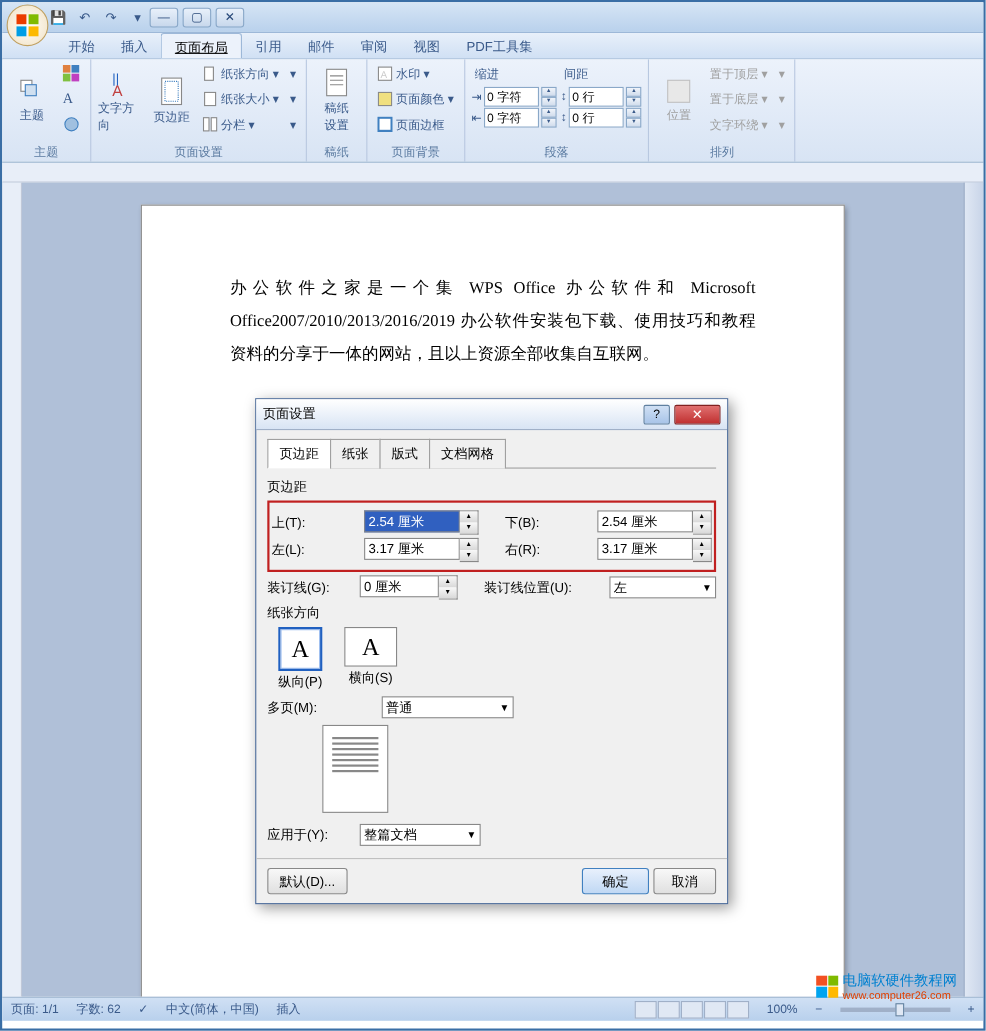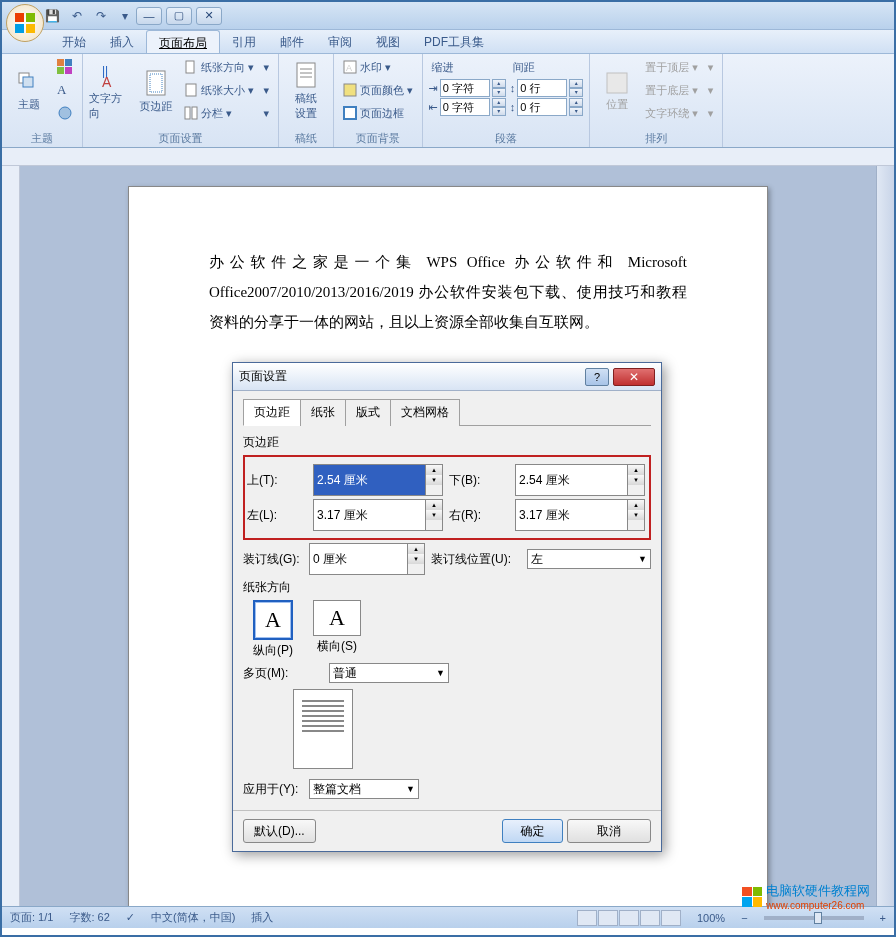--- a/index.html
+++ b/index.html
@@ -50,24 +50,24 @@
 .dlg-title { height: 28px; background: linear-gradient(#fff,#d8e4f4); display: flex; align-items: center; padding: 0 6px; font-size: 12px; border-bottom: 1px solid #a0b0c8; }
 .dlg-title .spacer { flex: 1; }
 .dlg-help { width: 24px; height: 18px; background: linear-gradient(#d0e0f4,#a8c4e8); border: 1px solid #6080a0; border-radius: 2px; display: flex; align-items: center; justify-content: center; font-size: 11px; margin-right: 4px; }
 .dlg-close { width: 42px; height: 18px; background: linear-gradient(#e07070,#c03030); border: 1px solid #802020; border-radius: 2px; color: #fff; display: flex; align-items: center; justify-content: center; font-size: 12px; }
 .dlg-body { padding: 8px 10px; font-size: 12px; }
 .dlg-tabs { display: flex; border-bottom: 1px solid #a0a0a0; margin-bottom: 8px; }
 .dlg-tab { padding: 4px 10px; background: #f0f0f0; border: 1px solid #a0a0a0; border-bottom: none; margin-right: -1px; margin-bottom: -1px; font-size: 12px; }
 .dlg-tab.active { background: #fff; border-bottom: 1px solid #fff; }
 .section-label { font-size: 12px; margin: 4px 0; }
 .margin-grid { border: 2px solid #c02020; padding: 4px 2px; }
-.row { display: flex; align-items: center; margin: 3px 0; gap: 6px; }
+.row { display: flex; align-items: center; margin: 3px 0; gap: 24px; }
 .row label { width: 60px; font-size: 12px; }
 .num-input { display: flex; flex: 1; max-width: 130px; }
-.num-input input { flex: 1; width: 60px; height: 32px; border: 1px solid #888; padding: 0 3px; font-size: 12px; }
+.num-input input { flex: 1; width: 60px; height: 20px; border: 1px solid #888; padding: 0 3px; font-size: 12px; }
 .num-input.hl input { background: #3060c0; color: #fff; }
 .num-input .spinners { display: flex; flex-direction: column; border: 1px solid #888; border-left: none; }
 .num-input .spinners span { width: 16px; height: 10px; background: linear-gradient(#f8f8f8,#d8d8d8); font-size: 7px; text-align: center; line-height: 9px; }
 .combo { flex: 1; max-width: 130px; height: 20px; border: 1px solid #888; background: #fff; font-size: 12px; padding: 0 3px; display: flex; align-items: center; justify-content: space-between; }
 .combo span.arrow { font-size: 9px; }
 .orient-row { display: flex; gap: 20px; margin: 4px 0 4px 10px; }
 .orient-opt { display: flex; flex-direction: column; align-items: center; gap: 2px; font-size: 12px; }
 .orient-box { width: 40px; height: 40px; border: 1px solid #888; background: #fff; display: flex; align-items: center; justify-content: center; font-size: 22px; font-family: serif; }
 .orient-opt.sel .orient-box { border: 2px solid #2060c0; box-shadow: 0 0 0 1px #a0c0f0 inset; }
 .preview-box { width: 60px; height: 80px; border: 1px solid #888; background: #fff; margin: 6px 0 6px 50px; padding: 10px 8px; display: flex; flex-direction: column; gap: 3px; }
@@ -425,21 +425,21 @@
       <div class="combo" style="max-width:110px">
           <span>整篇文档</span>
           <span class="arrow">▼</span>
         </div>
     </div>
   </div>
   <div class="dlg-footer">
     <div class="dlg-btn">默认(D)...</div>
     <span style="flex:1"></span>
     <div class="dlg-btn primary" style="width:61px;justify-content:center">确定</div>
-    <div class="dlg-btn" style="width:84px;justify-content:center">取消</div>
+    <div class="dlg-btn" style="width:57px;justify-content:center">取消</div>
   </div>
 </div>
 
 <div class="watermark">
   <div class="watermark-logo">
       <span></span>
       <span></span>
       <span></span>
       <span></span>
     </div>

